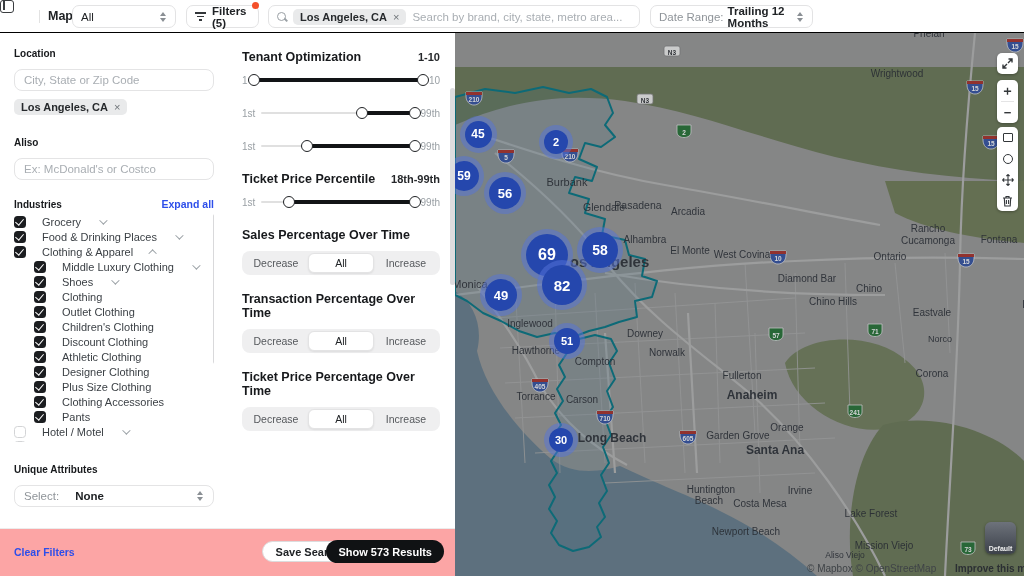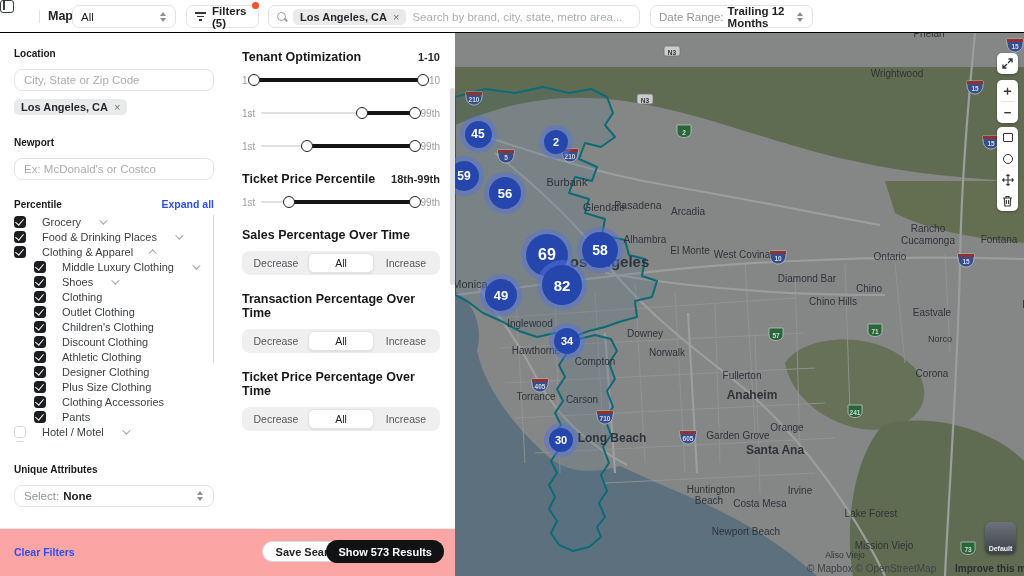--- a/index.html
+++ b/index.html
@@ -50,21 +50,21 @@
   .cbox.on { background:#1b1d20; }
   .cbox.on::after { content:""; position:absolute; left:3px; top:1px; width:4px; height:7px; border:solid #fff; border-width:0 1.5px 1.5px 0; transform:rotate(40deg); }
   .cbox.off { background:#fff; border:1.5px solid #d3d4d6; }
   .chev { width:6px; height:6px; border:solid #9aa0a5; border-width:0 1.5px 1.5px 0; display:inline-block; margin-left:2px; }
   .chev.down { transform:rotate(45deg) translateY(-2px); }
   .chev.up { transform:rotate(-135deg) translateY(-2px); }
   #ind-scrollbar { position:absolute; right:-4px; top:0; width:5px; height:150px; border-radius:3px; background:#d9d9db; }
   #unique-title { margin-top:22px; }
   #unique-select { justify-content:space-between; }
   #unique-select .sel-label { color:#8f9499; font-size:11.5px; }
-  #unique-select .sel-value { font-weight:600; font-size:11.5px; color:#202326; flex:1; margin-left:4px; }
+  #unique-select .sel-value { font-weight:600; font-size:11.5px; color:#202326; flex:1; margin-left:16px; }
 
   
   #mid-panel { position:absolute; left:228px; top:33px; width:227px; height:495px; background:#fff; padding:17px 15px 0 14px; }
   .f-head { display:flex; justify-content:space-between; align-items:baseline; }
   .f-title { font-size:12.5px; font-weight:700; color:#17191c; }
   .f-range { font-size:11px; font-weight:600; color:#26282b; }
   .slider { display:flex; align-items:center; gap:6px; margin-top:9px; margin-bottom:19px; height:14px; }
   .s-minmax { font-size:10px; color:#9aa0a5; flex:none; }
   .s-track { flex:1; position:relative; height:14px; }
   .s-track::before { content:""; position:absolute; left:0; right:0; top:6px; height:2px; background:#e0e0e0; border-radius:1px; }
@@ -134,27 +134,27 @@
 <div id="left-panel">
   <div class="sec-title">Location</div>
   <div class="input">
     <span class="placeholder">City, State or Zip Code</span>
   </div>
   <span class="chip loc-chip">
       <span>Los Angeles, CA</span>
       <span class="x">×</span>
     </span>
 
-  <div class="sec-title" id="brands-title">Newport</div>
+  <div class="sec-title" id="brands-title">Aliso</div>
   <div class="input">
     <span class="placeholder">Ex: McDonald's or Costco</span>
   </div>
 
   <div id="industries-head">
-    <span class="sec-title">Percentile</span>
+    <span class="sec-title">Industries</span>
     <a class="blue-link">Expand all</a>
   </div>
   <div id="industries-list">
     <div id="ind-scrollbar"></div>
   <div class="ind-row">
         <span class="cbox on"></span>
         <span>Grocery</span>
         <span class="chev down"></span>
       </div>
       <div class="ind-row">
@@ -481,21 +481,21 @@
   <div id="map-overlay"></div>
   <div id="cluster-layer">
       <div class="cluster" style="left: 9.5px; top: 87.5px; width: 27px; height: 27px; font-size: 12px;">45</div>
       <div class="cluster" style="left: 89px; top: 97px; width: 24px; height: 24px; font-size: 11px;">2</div>
       <div class="cluster" style="left: -6px; top: 128px; width: 30px; height: 30px; font-size: 12px;">59</div>
       <div class="cluster" style="left: 34px; top: 144px; width: 32px; height: 32px; font-size: 13px;">56</div>
       <div class="cluster" style="left: 127px; top: 199px; width: 36px; height: 36px; font-size: 14px;">58</div>
       <div class="cluster" style="left: 71px; top: 201px; width: 42px; height: 42px; font-size: 16px;">69</div>
       <div class="cluster" style="left: 87px; top: 232px; width: 40px; height: 40px; font-size: 15px;">82</div>
       <div class="cluster" style="left: 30px; top: 246px; width: 32px; height: 32px; font-size: 13px;">49</div>
-      <div class="cluster" style="left: 99px; top: 295px; width: 26px; height: 26px; font-size: 11px;">34</div>
+      <div class="cluster" style="left: 99px; top: 295px; width: 26px; height: 26px; font-size: 11px;">51</div>
       <div class="cluster" style="left: 94px; top: 395px; width: 24px; height: 24px; font-size: 11px;">30</div>
     </div>
 
   
   <div class="map-btn" style="top:20px">
     <div class="mb-cell">
       <svg width="11" height="11" viewBox="0 0 11 11">
           <path d="M6.5,1 L10,1 L10,4.5 M10,1 L6,5 M4.5,10 L1,10 L1,6.5 M1,10 L5,6" stroke="#33373a" stroke-width="1.4" fill="none"></path>
         </svg>
     </div>

